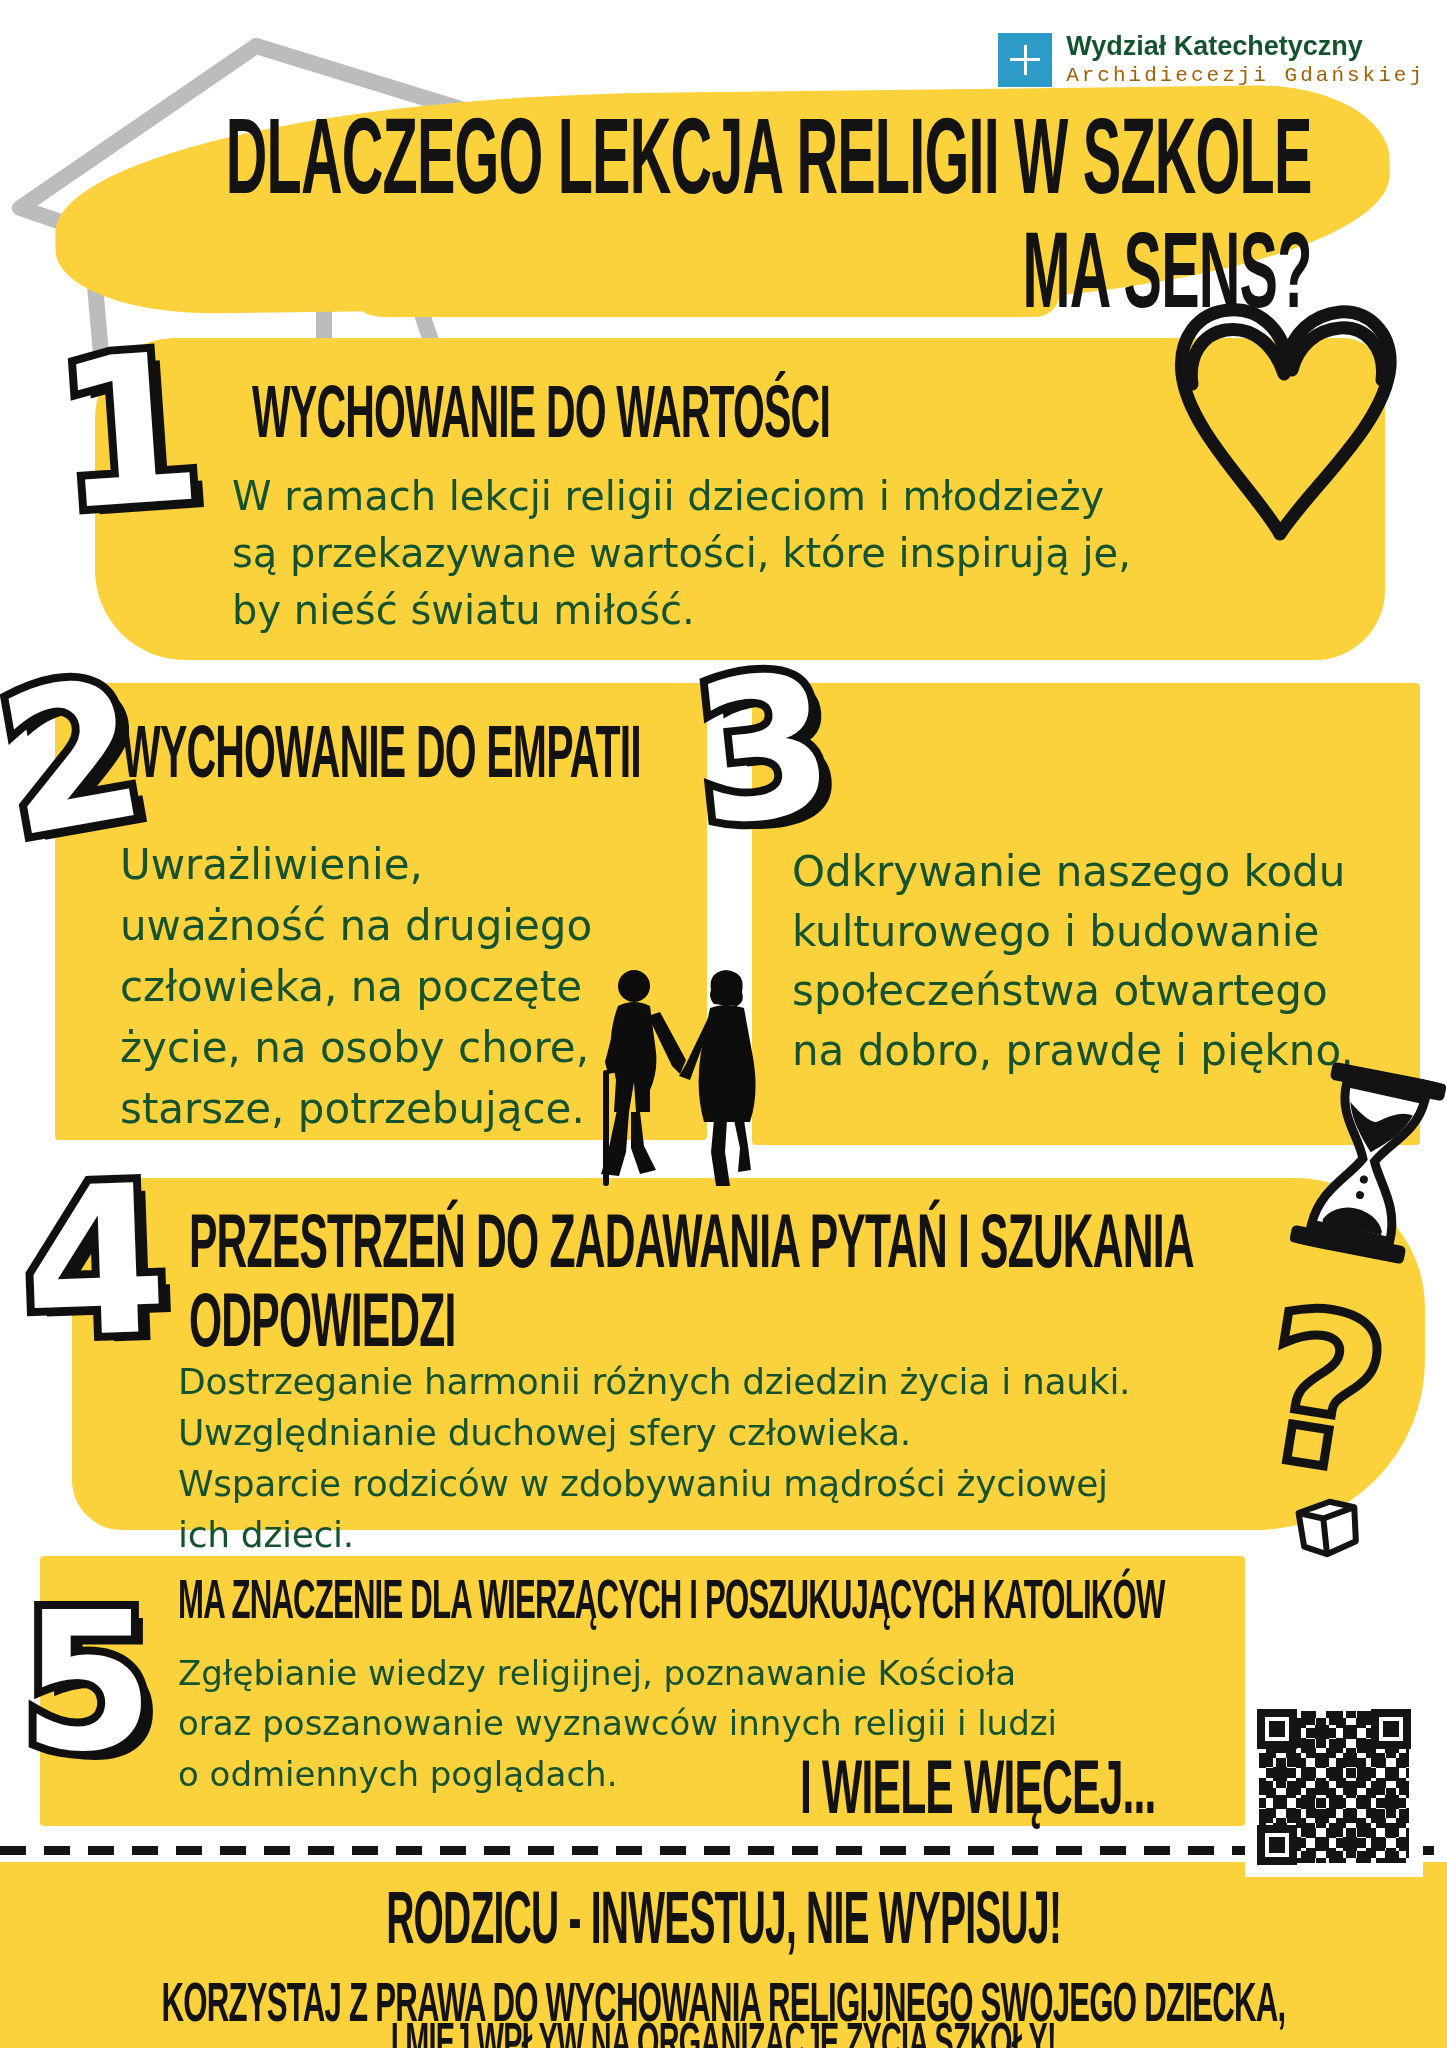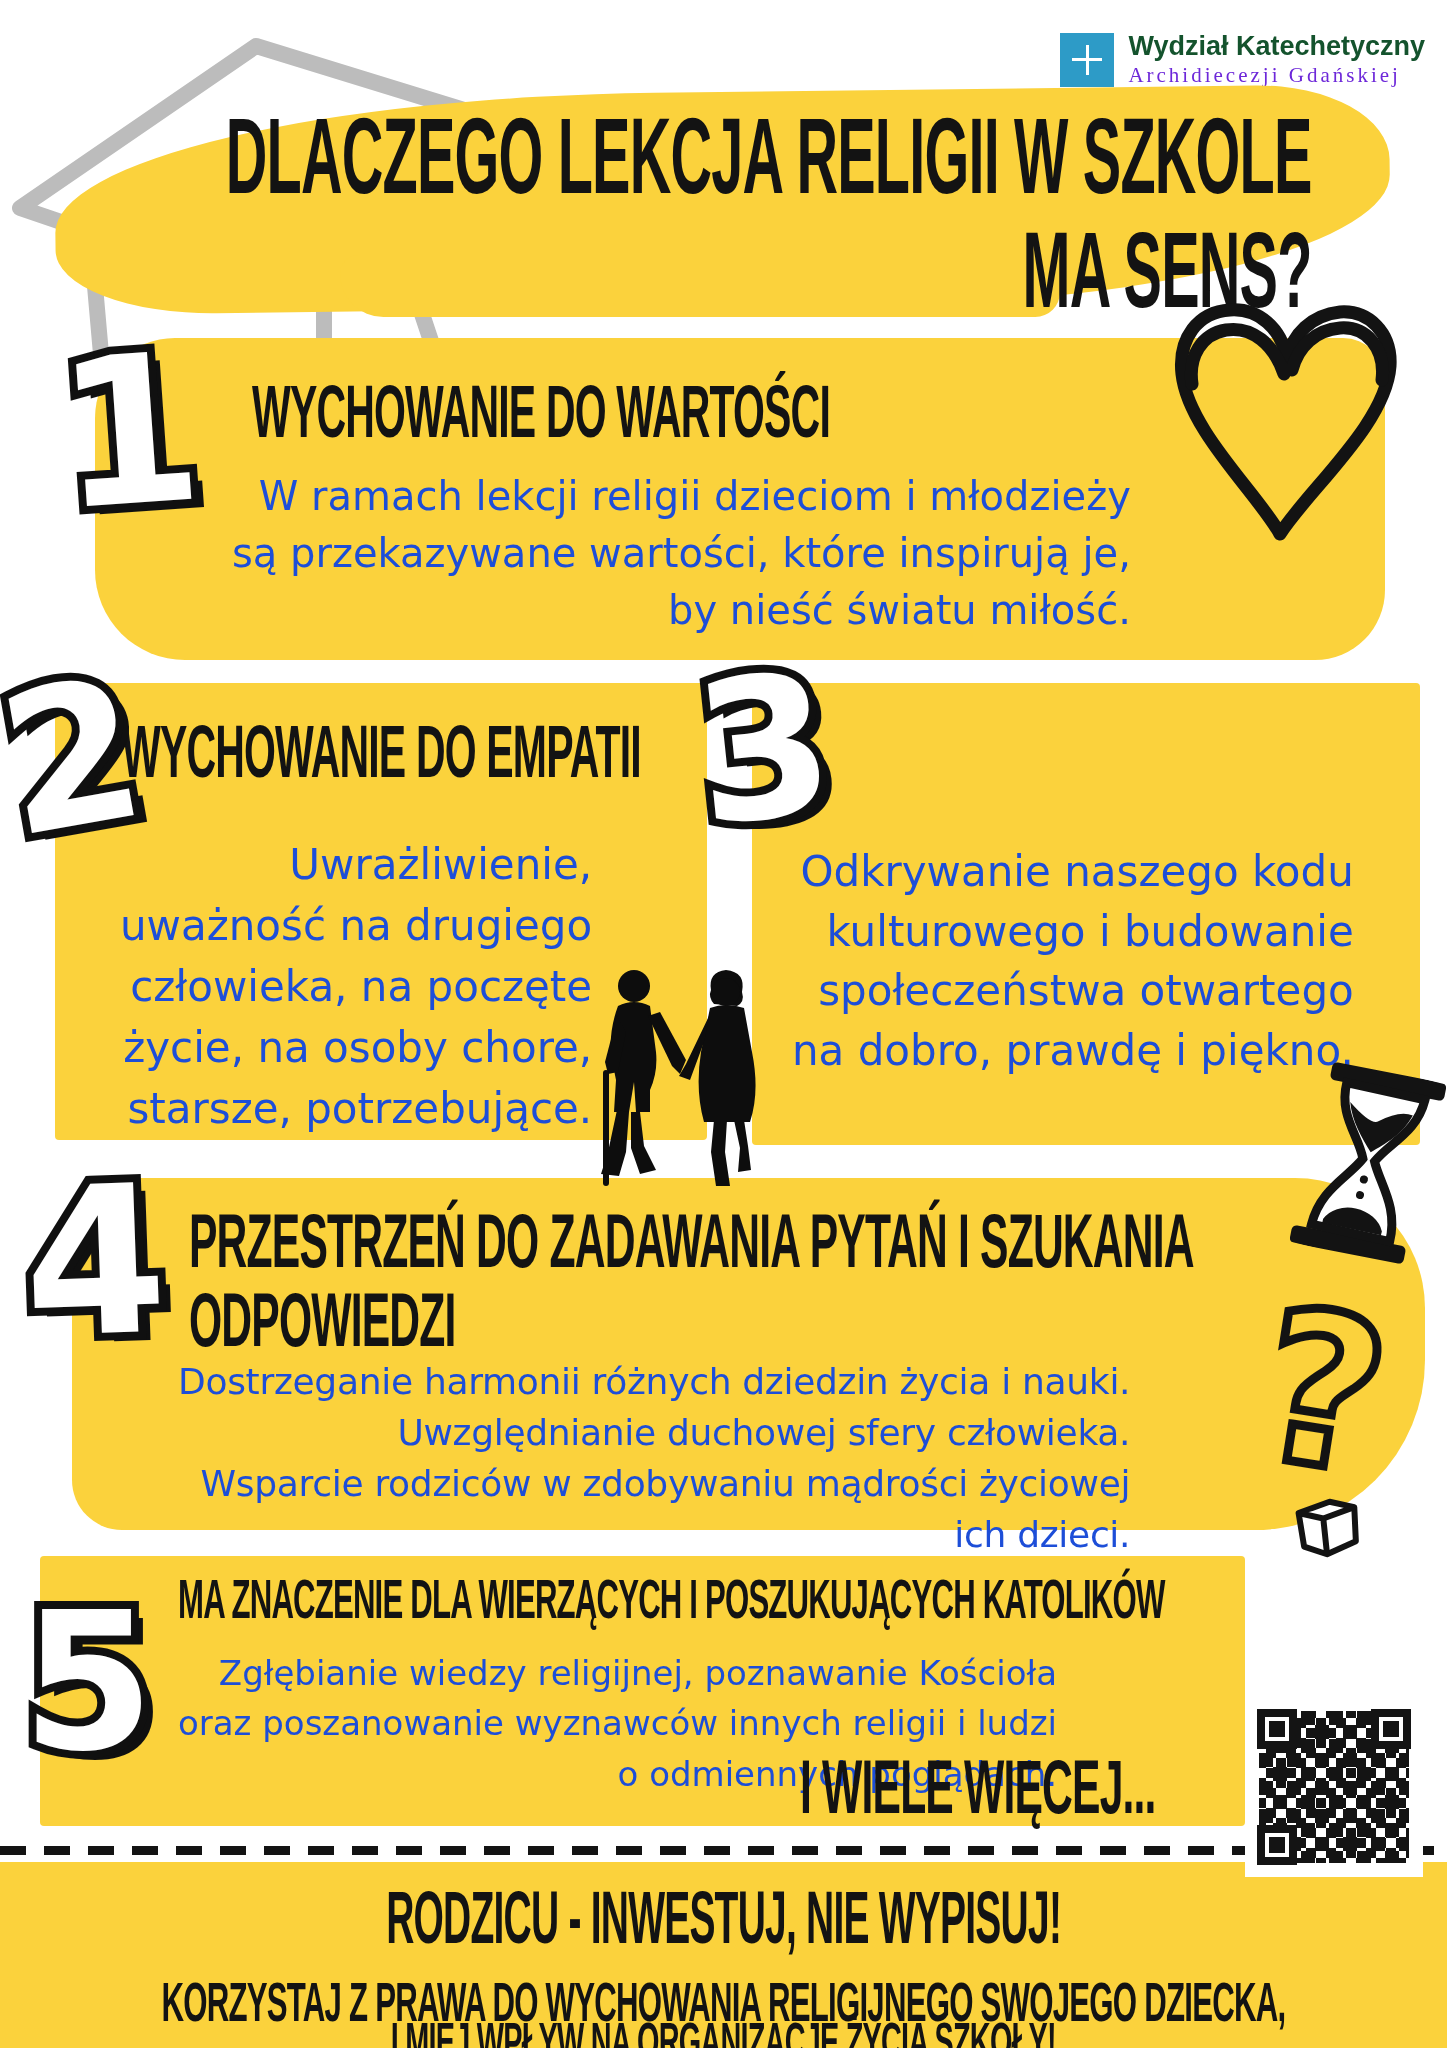--- a/index.html
+++ b/index.html
@@ -23,31 +23,31 @@
   .card { position:absolute; background:#fbd23c; }
 
   
   .num { position:absolute; font-family:"DejaVu Sans",sans-serif; font-weight:bold; line-height:1; }
   .num .stroke {
     position:absolute; left:0; top:0; color:#101010;
     -webkit-text-stroke:16px #101010; text-shadow:12px 9px 0 #101010;
   }
   .num .fill { position:relative; color:#ffffff; }
 
-  .body-txt { position:absolute; color:#1d4ed8;text-align:right; }
+  .body-txt { position:absolute; color:#14532d; }
 
   
   .logo { position:absolute; top:30px; right:22px; display:flex; align-items:center; gap:14px; }
   .logo-mark {
     width:54px; height:54px; background:#2d9bc7;
     background-image:linear-gradient(#fff,#fff),linear-gradient(#fff,#fff);
     background-size:30px 3px,3px 30px; background-position:center,center; background-repeat:no-repeat;
   }
   .logo-line1 { font-family:"Liberation Sans",sans-serif; font-size:27px; font-weight:bold; color:#14532d; line-height:1.2; }
-  .logo-line2 { font-family:Liberation Serif, serif; font-size:21px; color:#6d28d9; letter-spacing:3px; line-height:1.3; }
+  .logo-line2 { font-family:Liberation Mono, monospace; font-size:21px; color:#a16207; letter-spacing:3px; line-height:1.3; }
 
   
   .brush {
     position:absolute; left:55px; top:92px; width:1335px; height:215px; background:#fbd23c;
     border-radius:45% 10% 38% 12% / 62% 35% 58% 30%; transform:rotate(-0.7deg);
   }
   .brush2 { position:absolute; left:340px; top:255px; width:720px; height:62px; background:#fbd23c; border-radius:30px 60px 40px 70px; }
 
   
   .dashes {

